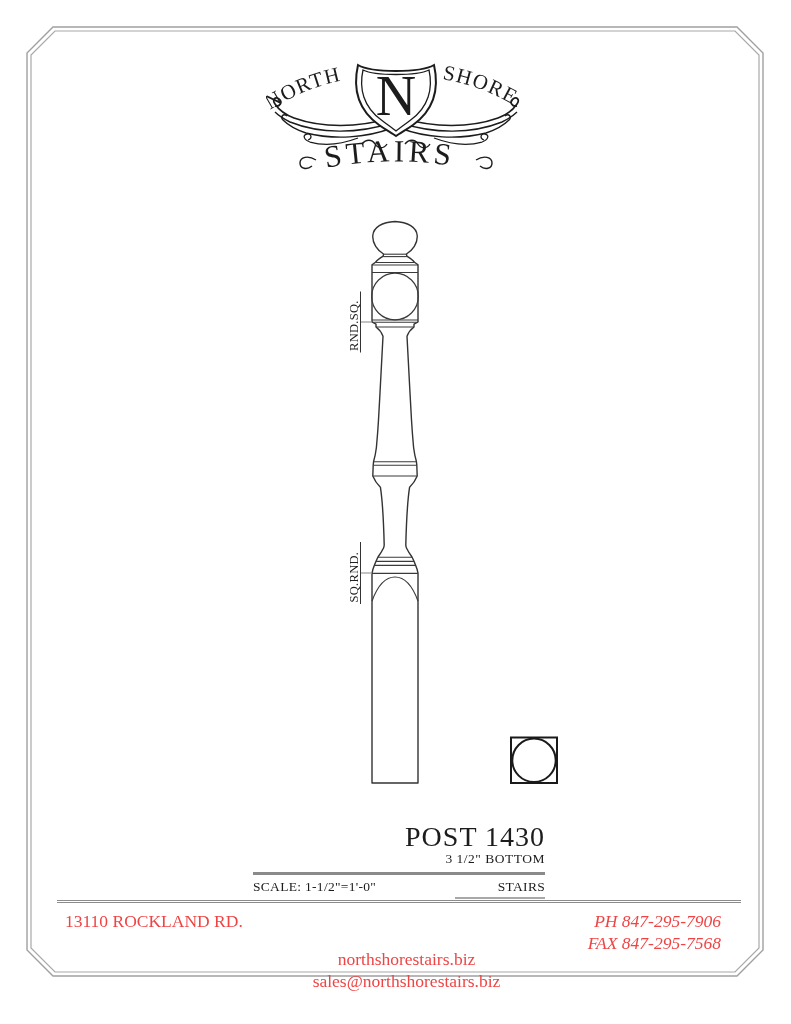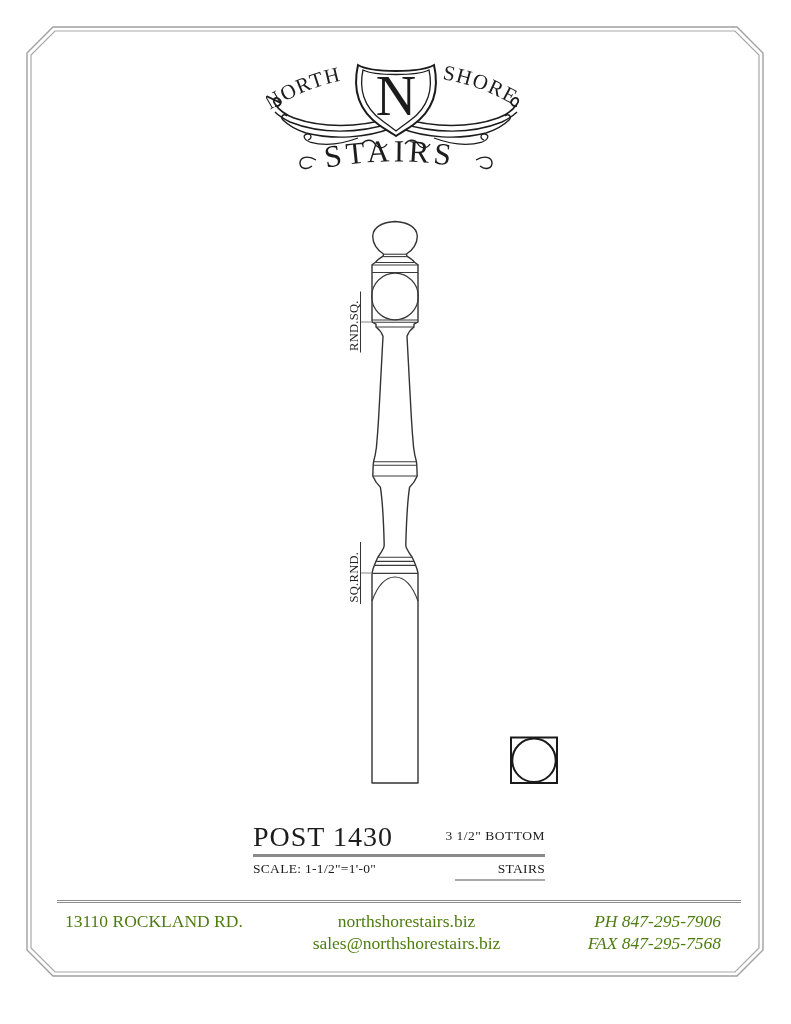--- a/index.html
+++ b/index.html
@@ -4,33 +4,33 @@
 <style>
   html,body{margin:0;padding:0;background:#fff;}
   .page{
     position:relative;width:791px;height:1024px;background:#ffffff;
     font-family:"Liberation Serif", serif;color:#1c1c1c;overflow:hidden;
   }
   .abs{position:absolute;}
   svg{display:block;}
   
   .title-block{position:absolute;left:253px;top:823px;width:292px;}
-  .tb-row{display:flex;justify-content:space-between;align-items:center;}
+  .tb-row{display:flex;justify-content:space-between;align-items:flex-end;flex-direction:column;}
   .tb-title{font-size:28px;letter-spacing:1px;line-height:1;color:#1c1c1c;}
   .tb-spec{font-size:13.5px;letter-spacing:.5px;padding-bottom:2px;color:#1c1c1c;}
   .tb-rule{height:3px;background:#8a8a8a;margin-top:3px;}
   .tb-row2{display:flex;justify-content:space-between;margin-top:4px;font-size:13.5px;letter-spacing:.3px;}
   .tb-underline{width:90px;height:1.5px;background:#a8a8a8;margin-left:auto;margin-top:2px;}
   
   .footer-rule{position:absolute;left:57px;top:900px;width:684px;height:3px;
     border-top:1.5px solid #8c8c8c;border-bottom:1.5px solid #8c8c8c;box-sizing:border-box;}
   .footer{position:absolute;left:57px;top:910px;width:684px;display:flex;
-    justify-content:center;font-size:17.5px;line-height:22px;color:#4d7c0f;}
+    justify-content:center;font-size:17.5px;line-height:22px;color:#ef4444;}
   .f-col-left{width:215px;text-align:left;padding-left:8px;box-sizing:border-box;}
-  .f-col-center{flex:1;text-align:center;}
+  .f-col-center{flex:1;text-align:center;margin-top:38px;}
   .f-col-right{width:200px;text-align:right;padding-right:20px;box-sizing:border-box;font-style:italic;}
 </style>
 </head>
 <body>
 
 <div class="page">
 
   <svg class="abs" style="left:0;top:0;" width="791" height="1024" viewBox="0 0 791 1024">
     <path d="M53,27 L737,27 L763,53 L763,950 L737,976 L53,976 L27,950 L27,53 Z" fill="none" stroke="#a0a0a0" stroke-width="1.4"></path>
     <path d="M55,31 L735,31 L759,55 L759,948 L735,972 L55,972 L31,948 L31,55 Z" fill="none" stroke="#a8a8a8" stroke-width="1.2"></path>

